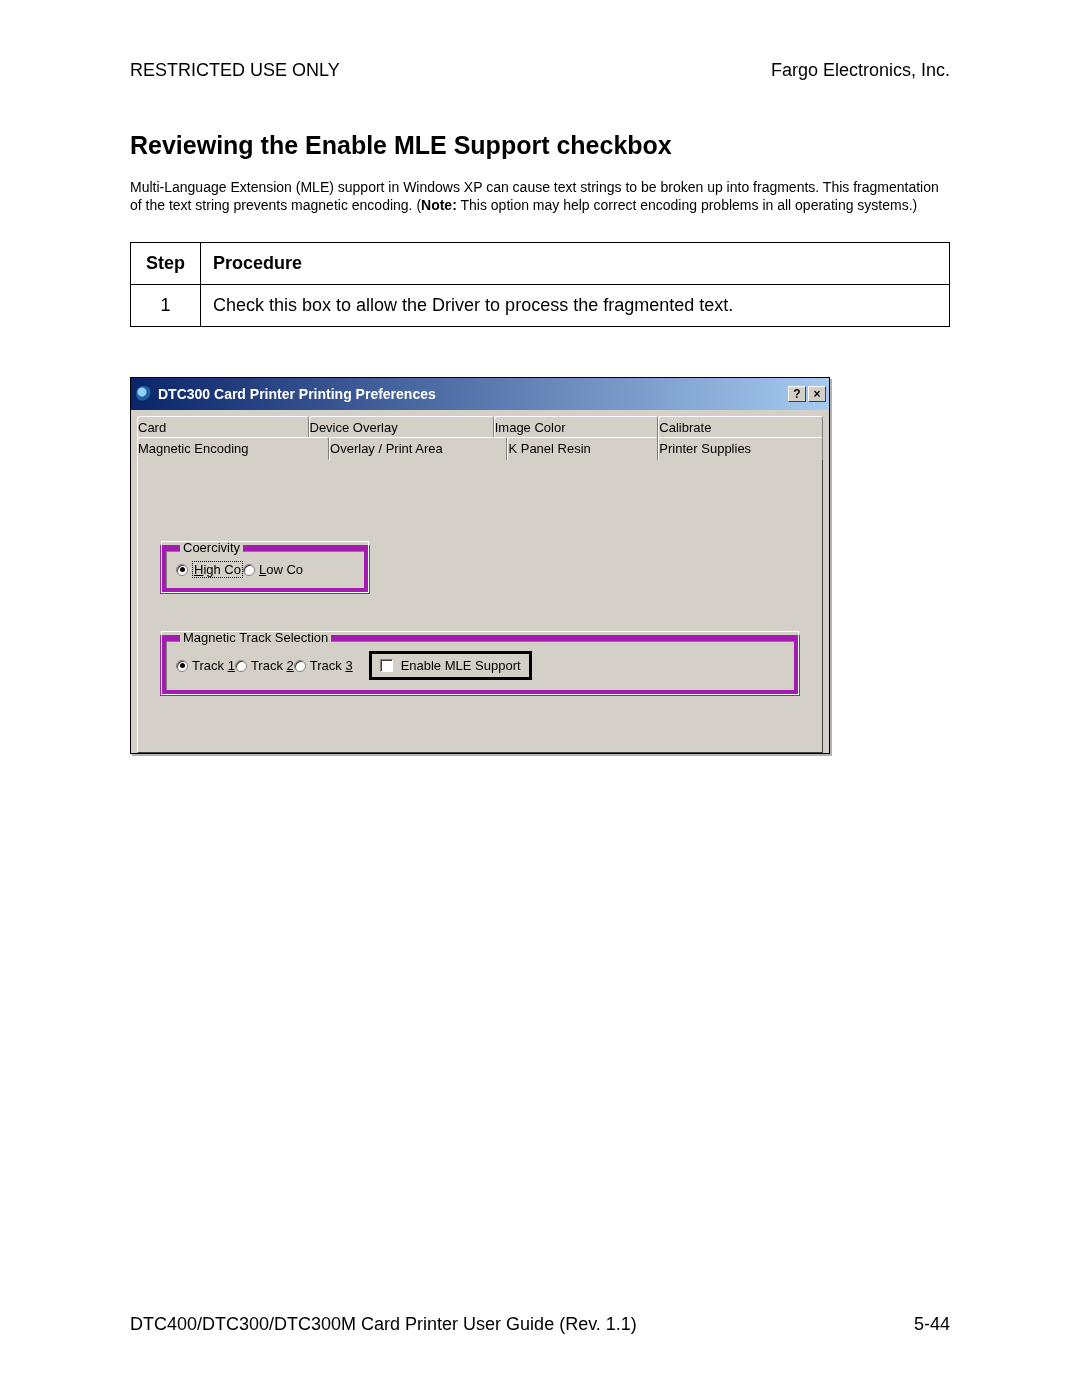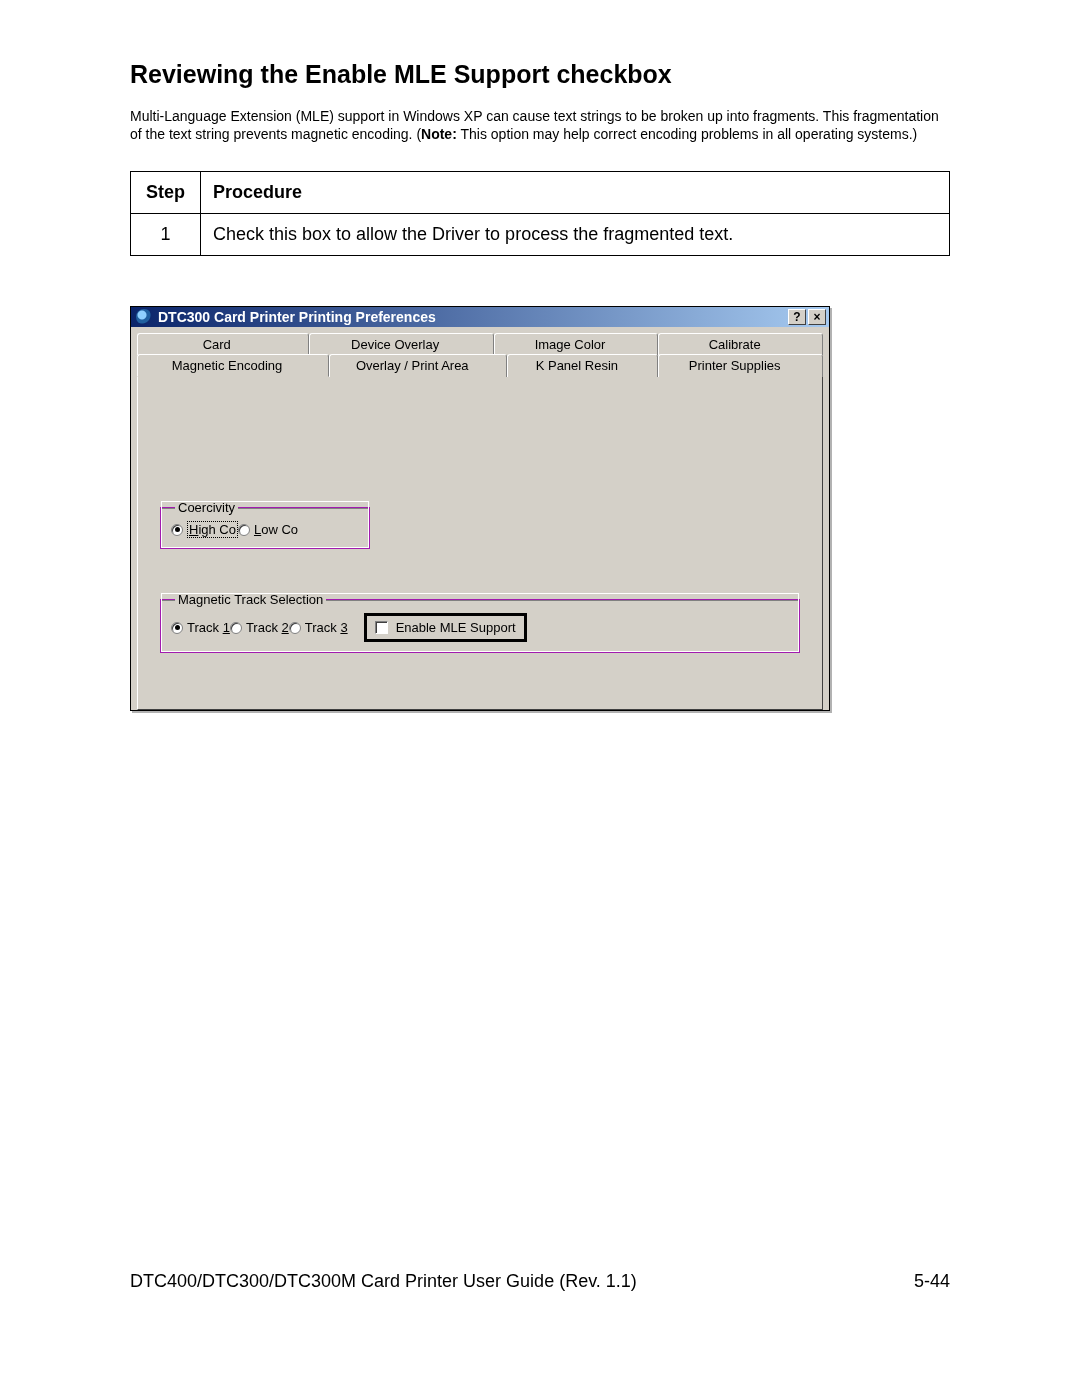--- a/index.html
+++ b/index.html
@@ -52,21 +52,21 @@
     border: 1px solid #000;
     box-shadow: 2px 2px 0 rgba(0,0,0,0.3);
     font-family: "Tahoma", "MS Sans Serif", sans-serif;
   }
   .titlebar {
     display: flex;
     align-items: center;
     background: linear-gradient(to right, #0a246a, #a6caf0);
     color: #fff;
     padding: 2px 3px 2px 5px;
-    height: 20px;
+    height: 32px;
   }
   .titlebar .sys-icon {
     width: 16px; height: 16px;
     background: radial-gradient(circle at 6px 6px, #8fd0ff 0 4px, #2060a0 5px 8px, transparent 9px);
     border-radius: 50%;
     margin-right: 6px;
     flex: 0 0 auto;
   }
   .titlebar .title-text {
     font-weight: bold;
@@ -95,21 +95,21 @@
   .tab-rows { font-size: 13px; color: #000; }
   .tab-row { display: flex; }
   .tab {
     background: #d4d0c8;
     border-top: 1px solid #fff;
     border-left: 1px solid #fff;
     border-right: 1px solid #808080;
     border-top-left-radius: 3px;
     border-top-right-radius: 3px;
     padding: 3px 12px 3px 0;
-    text-align: center;
+    text-align: left;
     margin-right: 0;
     position: relative;
   }
   .tab-row.back .tab { z-index: 1; }
   .tab-row.front .tab { z-index: 2; margin-top: -1px; }
   .tab.active {
     border-bottom: 1px solid #d4d0c8;
   }
 
   .tab-panel {
@@ -129,24 +129,23 @@
     border: 1px solid #fff;
     box-shadow: inset 1px 1px 0 #808080, 1px 1px 0 #808080 inset;
     border-top-color: #808080;
     border-left-color: #808080;
     padding: 6px 10px 10px 10px;
     margin: 0 0 36px 0;
     position: relative;
   }
   
   fieldset.groupbox {
-    border: 1px solid #a21caf;
+    border: 6px solid #a21caf;
     outline: 1px solid #fff;
     outline-offset: -2px;
-    margin-top: 43px;
   }
   fieldset.groupbox legend {
     padding: 0 3px;
     background: #d4d0c8;
     margin-left: 4px;
   }
   .radio-row { display: flex; align-items: center; flex-wrap: wrap; }
   .radio-opt { display: flex; align-items: center; gap: 4px; }
   .radio-dot {
     width: 12px; height: 12px; border-radius: 50%;
@@ -186,20 +185,24 @@
     font-size: 18px;
     margin-top: 560px;
     gap: 16px;
   }
 </style>
 </head>
 <body>
 
 <div class="page">
 
+  <div class="header-row">
+    <span>RESTRICTED USE ONLY</span>
+    <span>Fargo Electronics, Inc.</span>
+  </div>
 
   <h1 class="section-title">Reviewing the Enable MLE Support checkbox</h1>
 
   <p class="body-text">
     <span>Multi-Language Extension (MLE) support in Windows XP can cause text strings to be broken up into fragments. This fragmentation of the text string prevents magnetic encoding. (</span><b>Note:</b><span> This option may help correct encoding problems in all operating systems.)</span>
   </p>
 
   <table class="proc">
     <tbody>
         <tr>

